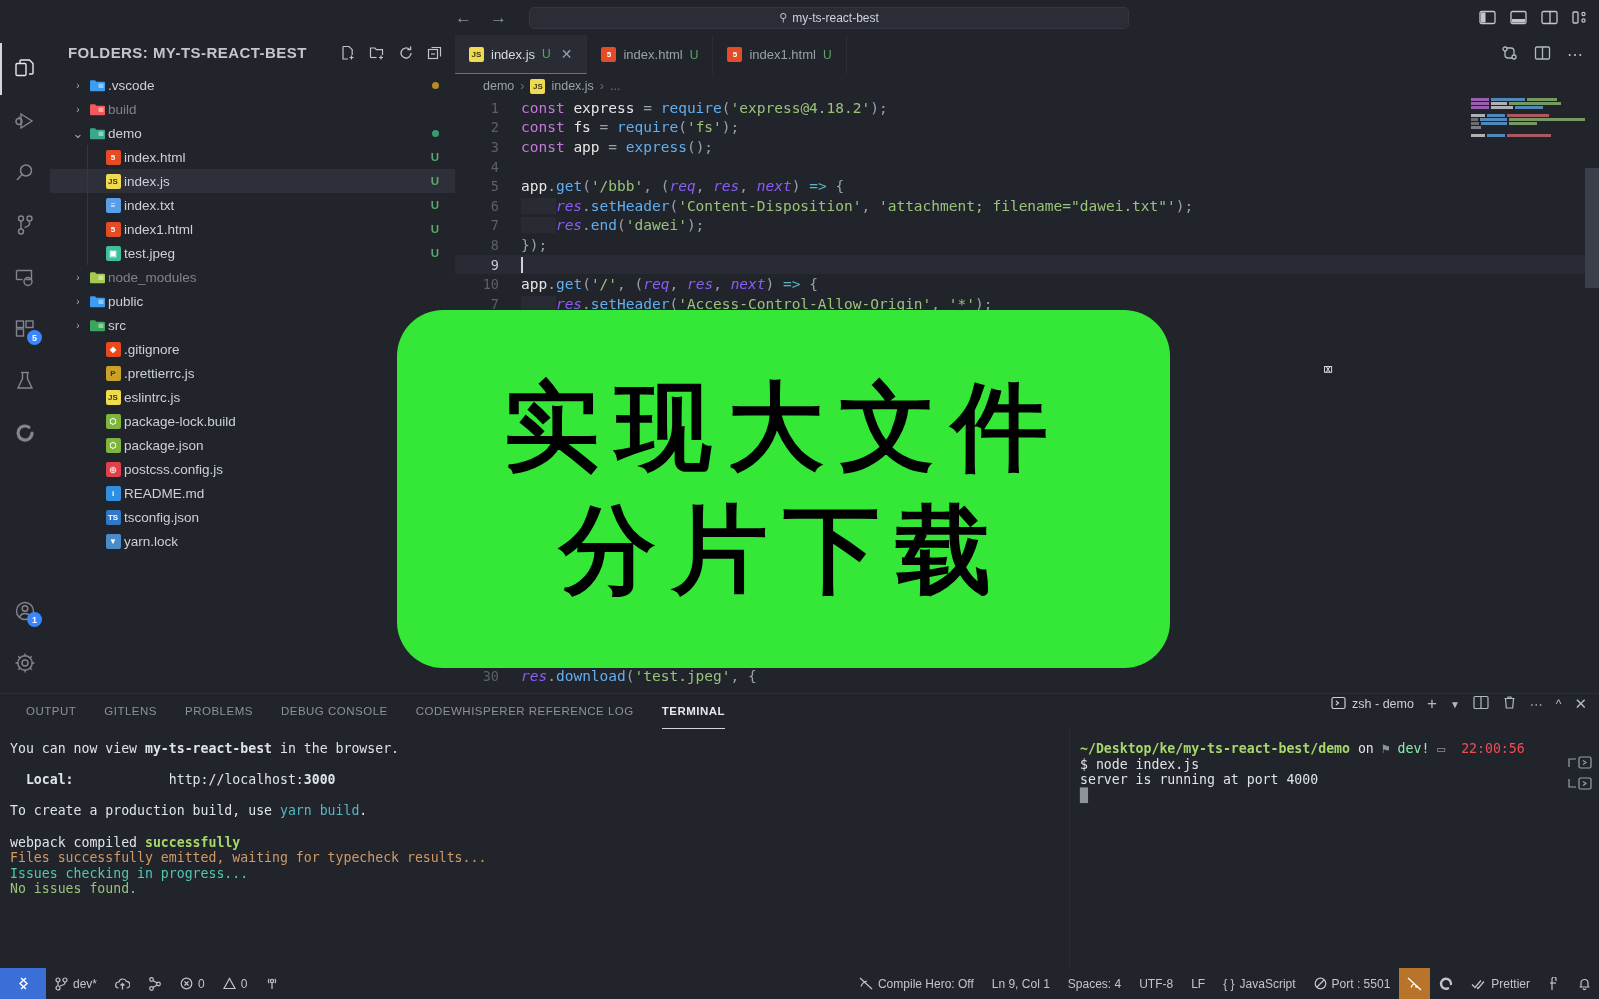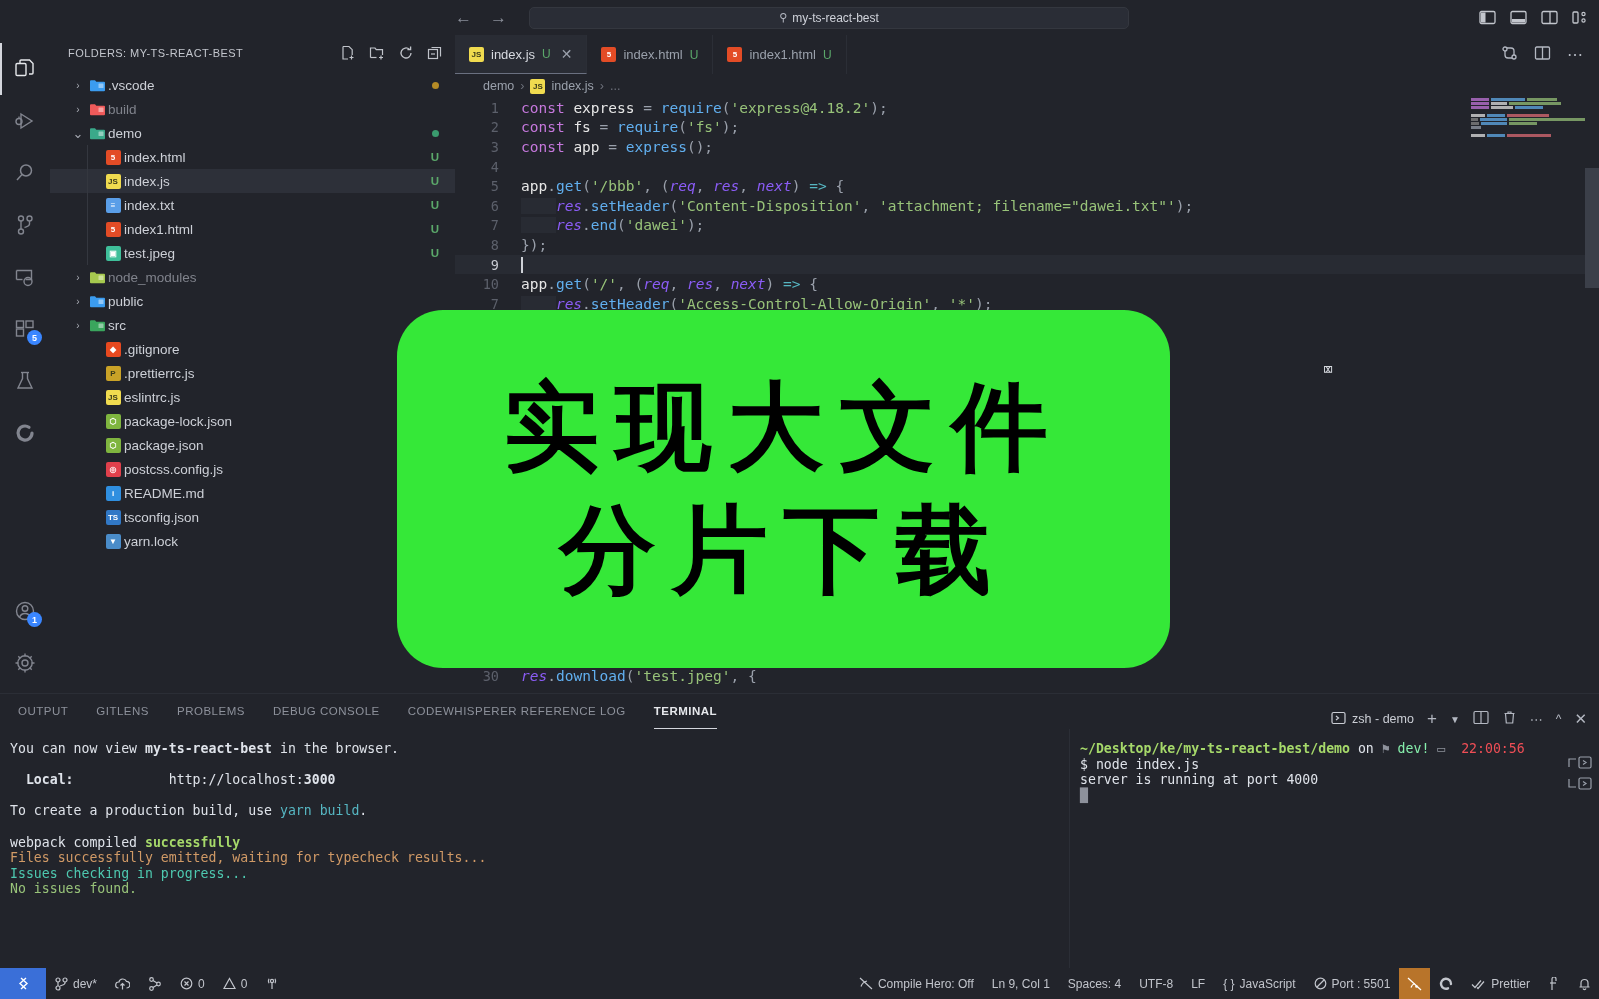--- a/index.html
+++ b/index.html
@@ -54,21 +54,21 @@
     min-width: 15px; height: 15px; border-radius: 8px;
     display: flex; align-items: center; justify-content: center; padding: 0 3px;
   }
   .ab-bottom { margin-top: auto; padding-bottom: 4px; display: flex; flex-direction: column; align-items: center; }
 
   
   .sidebar { width: 405px; flex: 0 0 405px; background: #22242b; display: flex; flex-direction: column; min-height: 0; }
   .sb-header {
     height: 35px; display: flex; align-items: center; padding: 0 12px 0 18px; gap: 8px;
   }
-  .sb-title { font-size: 11px; letter-spacing: .45px; color: #c3c6cd; font-weight: 400; flex: 1; white-space: nowrap; }
+  .sb-title { font-size: 15px; letter-spacing: .45px; color: #c3c6cd; font-weight: 700; flex: 1; white-space: nowrap; }
   .sb-actions { display: flex; align-items: center; gap: 13px; color: #c0c3ca; }
   .sb-actions span { cursor: pointer; display: flex; }
   .tree { flex: 1 1 auto; overflow: hidden; padding-top: 3px; }
   .row {
     height: 24px; display: flex; align-items: center; font-size: 13.5px;
     color: #cdd0d7; padding-right: 16px; cursor: pointer; position: relative;
   }
   .row.selected { background: #2d3039; }
   .row .twisty { width: 16px; flex: 0 0 16px; text-align: center; color: #a8abb4; font-size: 10px; }
   .row .ico { width: 22px; flex: 0 0 22px; display: flex; align-items: center; justify-content: center; }
@@ -122,21 +122,21 @@
 
   .minimap { position: absolute; top: 0; right: 14px; width: 120px; bottom: 0; opacity: .85; }
   .mm-line { height: 3px; margin-bottom: 1px; }
   .scrollbar-v { position: absolute; right: 0; top: 0; width: 14px; bottom: 0; }
   .scroll-thumb { position: absolute; right: 0; width: 14px; background: #3b3f49; }
 
   .mousecursor { position: absolute; left: 868px; top: 261px; color: #d5d8de; font-family: "DejaVu Sans Mono", monospace; font-size: 17px; }
 
   
   .panel { height: 275px; flex: 0 0 275px; background: #22242b; display: flex; flex-direction: column; border-top: 1px solid #2b2e36; }
-  .panelbar { height: 35px; flex: 0 0 35px; display: flex; align-items: flex-end; padding-left: 18px; }
+  .panelbar { height: 35px; flex: 0 0 35px; display: flex; align-items: flex-start; padding-left: 26px; }
   .ptab {
     font-size: 11.5px; letter-spacing: .5px; color: #8d919b; margin-right: 28px;
     cursor: pointer; height: 35px; display: flex; align-items: center; border-bottom: 1px solid transparent;
   }
   .ptab.active { color: #e6e8ec; border-bottom-color: #d4d6dd; font-weight: 600; }
   .panel-right { margin-left: auto; display: flex; align-items: center; gap: 13px; padding-right: 12px; color: #b4b8c2; font-size: 13px; }
   .term-sel {
     display: flex; align-items: center; gap: 6px; font-size: 12.5px; color: #cbced5;
   }
   .panelbody { flex: 1 1 auto; display: flex; min-height: 0; position: relative; }
@@ -454,21 +454,21 @@
             <span class="ico">
               <span class="fi" style="background:#f0db4f;color:#3a3a1a">JS</span>
             </span>
             <span class="nm">eslintrc.js</span>
           </div>
           <div class="row indent-1">
             <span class="twisty" style="margin-left: 16px;"></span>
             <span class="ico">
               <span class="fi" style="background:#7fb53f;color:#fff">⬡</span>
             </span>
-            <span class="nm">package-lock.json</span>
+            <span class="nm">package-lock.build</span>
           </div>
           <div class="row indent-1">
             <span class="twisty" style="margin-left: 16px;"></span>
             <span class="ico">
               <span class="fi" style="background:#7fb53f;color:#fff">⬡</span>
             </span>
             <span class="nm">package.json</span>
           </div>
           <div class="row indent-1">
             <span class="twisty" style="margin-left: 16px;"></span>

